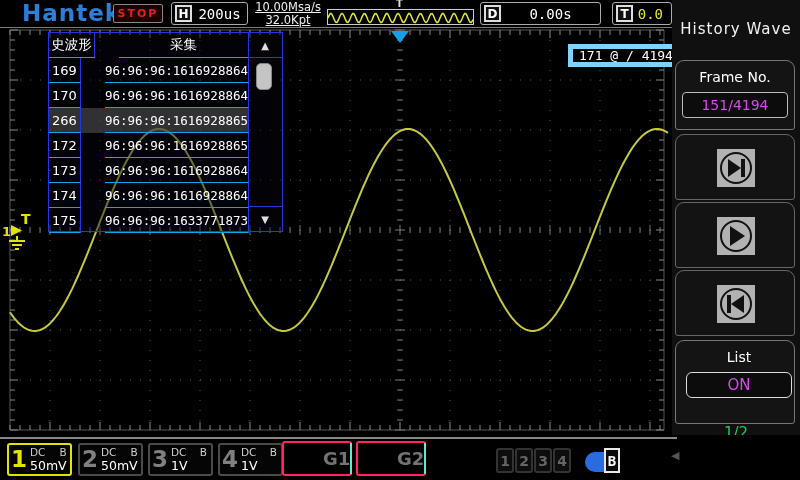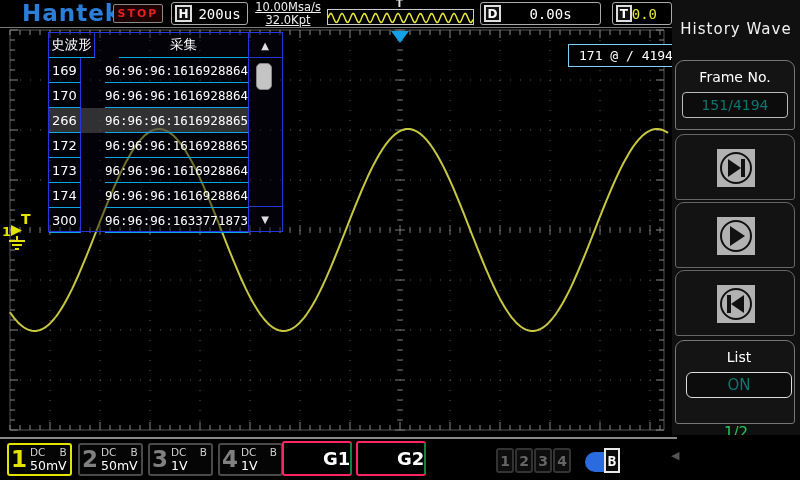--- a/index.html
+++ b/index.html
@@ -24,26 +24,26 @@
           font-weight:bold; font-size:12px; color:#fff; background:#111; }
   .tb-val { flex:1; text-align:center; font-size:14px; color:#fff;
           font-family:"DejaVu Sans Mono", monospace; }
   .rate { position:absolute; left:250px; top:1px; width:76px; text-align:center;
           font-size:11.5px; line-height:13px; color:#eee;text-decoration:underline; }
   .preview-T { position:absolute; left:396px; top:-2px; font-size:10px; color:#ddd; font-weight:bold;}
   .preview-strip { position:absolute; left:327px; top:9px; width:147px; height:16px;
           border:1px solid #ccc; background:#000; }
   #d-group { left:480px; width:121px; }
   #t-group { left:612px; width:60px; overflow:hidden; }
-  #t-group .tb-val { color:#e8e832; text-align:right; padding-right:14px;}
+  #t-group .tb-val { color:#e8e832; text-align:right; padding-right:8px;}
 
   
   #scope { position:absolute; left:0; top:28px; width:672px; height:407px; background:#000; }
   #frame-indicator { position:absolute; left:568px; top:44px; width:116px; height:23px;
-          border:1px solid #7dd3fc; background:rgba(0,0,0,.85); color:#fff;
+          border:5px solid #7dd3fc; background:rgba(0,0,0,.85); color:#fff;
           font-family:"DejaVu Sans Mono", monospace; font-size:13px;
           display:flex; align-items:center; justify-content:center; }
 
   
   #htable { position:absolute; left:48px; top:32px; width:235px; height:200px;
           background:rgba(4,4,18,.45); border:1px solid #2336e0; }
   #htable .main { position:absolute; left:0; top:0; width:200px; height:100%; }
   .hrow { display:flex; height:25px; }
   .hcell { border-right:1px solid #2336e0; border-bottom:1px solid #0ea5e9;
           display:flex; align-items:center; justify-content:center;
@@ -61,21 +61,21 @@
 
   
   #panel { position:absolute; left:672px; top:0; width:128px; height:480px; background:#101010; }
   #panel-title { position:absolute; left:0; top:20px; width:100%; text-align:center;
           font-size:15px; color:#f2f2f2; letter-spacing:1px; }
   .pgroup { position:absolute; left:3px; width:120px; border:1px solid #777;
           border-radius:9px 9px 3px 3px; background:#141414; }
   .pgroup-label { text-align:center; font-size:14px; color:#fff; margin-top:8px; }
   .pgroup-value { margin:7px auto 0 auto; width:106px; height:26px; border:1px solid #bbb;
           border-radius:4px; display:flex; align-items:center; justify-content:center;
-          font-size:14px; color:#0f766e; background:#0c0c0c; }
+          font-size:14px; color:#d946ef; background:#0c0c0c; }
   #grp-frame { top:60px; height:70px; }
   .pbtn { position:absolute; left:3px; width:120px; height:66px; border:1px solid #666;
           border-radius:9px 9px 3px 3px; background:#131313; }
   #btn-next { top:134px; } #btn-play { top:202px; } #btn-prev { top:270px; }
   .pbtn .icon-sq { position:absolute; left:41px; top:14px; width:38px; height:38px;
           background:#b2b2b2; }
   #grp-list { top:340px; height:84px;padding-left:8px; }
   #grp-list .pgroup-value { border-color:#ddd; border-radius:6px; font-size:15px; }
   #panel-page { position:absolute; left:0; top:424px; width:100%; text-align:center;
           font-size:15px; color:#22c55e; }
@@ -85,21 +85,21 @@
   #bottom-sep { position:absolute; left:0; top:2px; width:677px; height:2px; background:#888; }
   .ch { position:absolute; top:8px; width:65px; height:33px; border:2px solid #4a4a4a;
           border-radius:3px; background:#050505; display:flex; align-items:center; }
   .ch-num { font-size:23px; font-weight:bold; padding-left:2px; line-height:29px; }
   .ch-info { flex:1; padding:1px 4px 1px 3px; }
   .ch-top { display:flex; justify-content:space-between; font-size:10.5px; color:#cfcfcf; }
   .ch-scale { font-size:12.5px; color:#fff; }
   .gen { position:absolute; top:6px; width:70px; height:35px; border:2px solid #ff2562;
           border-radius:3px; display:flex; }
   .gen-label { width:31px; display:flex; align-items:center; justify-content:center;
-          font-size:18px; font-weight:bold; color:#ffffff; border-right:2px solid #15803d;margin-left:39px; }
+          font-size:18px; font-weight:bold; color:#737373; border-right:2px solid #5eead4;margin-left:39px; }
   .dig { position:absolute; top:13px; width:18px; height:25px; border:2px solid #333;
           border-radius:3px; background:#0d0d0d; color:#666; font-size:14px; font-weight:bold;
           display:flex; align-items:center; justify-content:center; }
   #bus-blue { position:absolute; left:585px; top:17px; width:28px; height:20px;
           background:#2b6be0; border-radius:10px 3px 3px 10px; }
   #bus-digit { position:absolute; left:604px; top:13px; width:16px; height:25px;
           border:2px solid #e8e8e8; background:#0a0a0a; color:#fff;
           font-family:"DejaVu Sans Mono", monospace; font-size:14px; font-weight:bold;
           display:flex; align-items:center; justify-content:center; }
   #bottom-arrow { position:absolute; left:671px; top:14px; color:#555; font-size:11px; }
@@ -523,21 +523,21 @@
           </div>
           <div class="hrow">
             <div class="hcell c1">173</div>
             <div class="hcell c2">96:96:96:1616928864</div>
           </div>
           <div class="hrow">
             <div class="hcell c1">174</div>
             <div class="hcell c2">96:96:96:1616928864</div>
           </div>
           <div class="hrow">
-            <div class="hcell c1">300</div>
+            <div class="hcell c1">175</div>
             <div class="hcell c2">96:96:96:1633771873</div>
           </div>
         </div>
     </div>
     <div id="hscroll">
       <div class="scr-cell" id="scr-up">▲</div>
       <div id="scr-thumb"></div>
       <div class="scr-cell" id="scr-down">▼</div>
     </div>
   </div>

